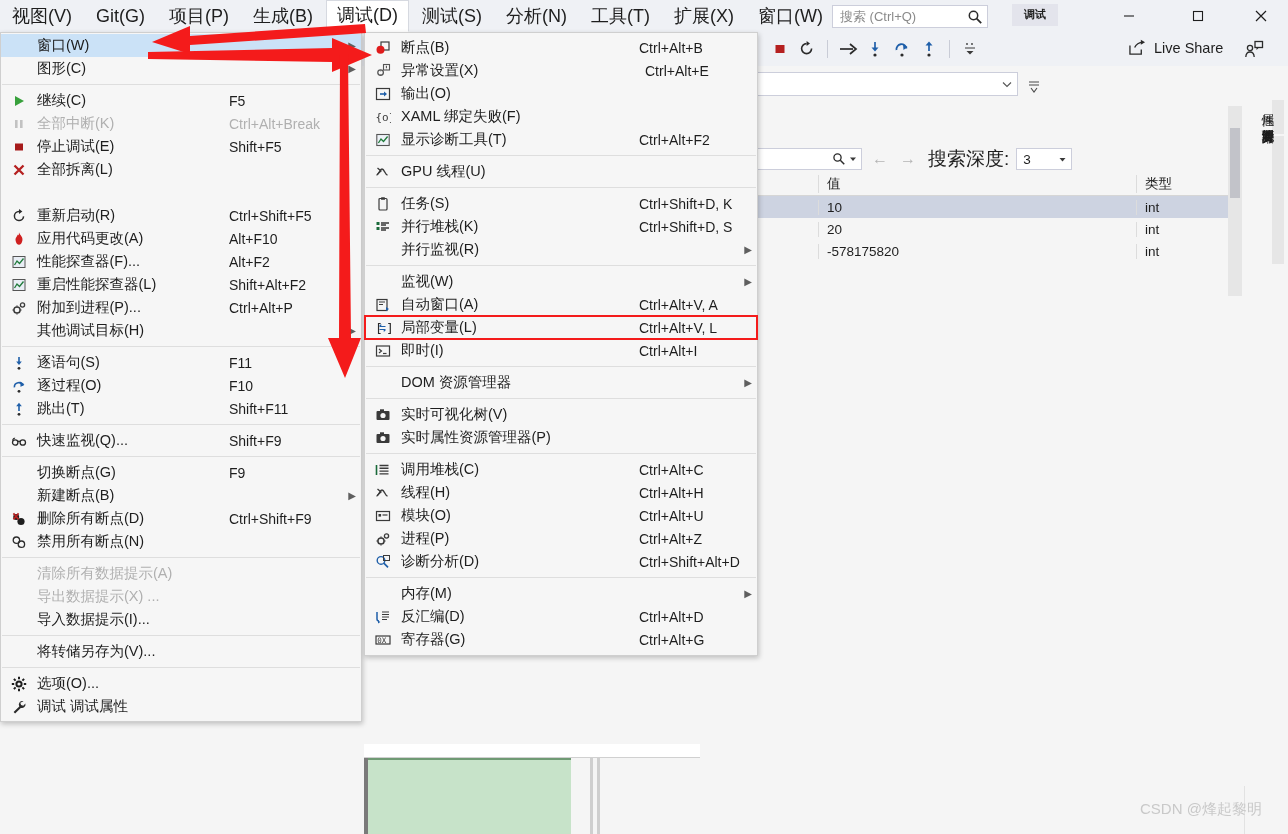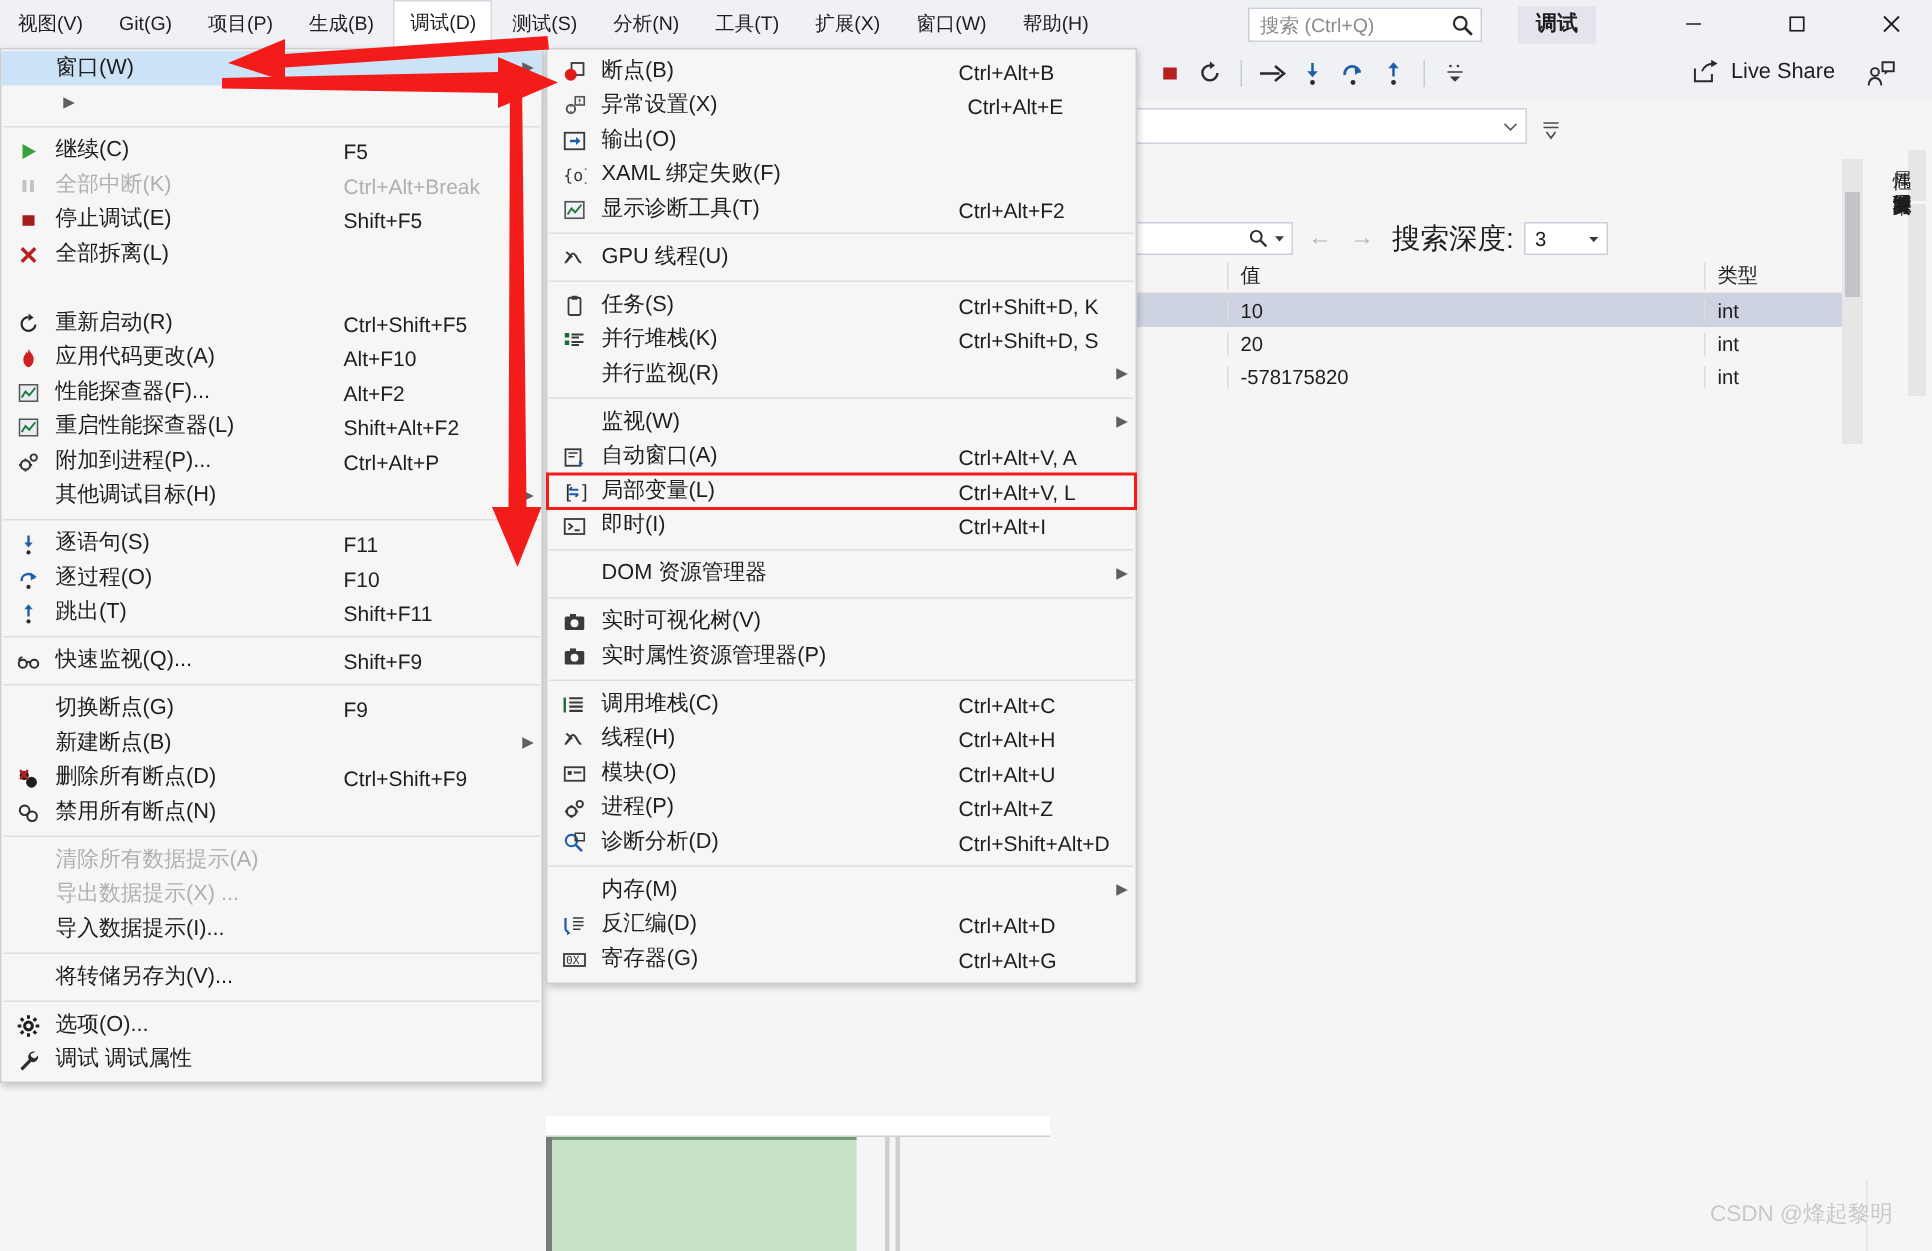--- a/index.html
+++ b/index.html
@@ -14,39 +14,39 @@
   #root { position: relative; width: 1288px; height: 834px; background: #f5f5f5; }
 
   
   .menubar {
     position: absolute; top: 0; left: 0; width: 1288px; height: 32px;
     background: #eff1f5;
     display: flex; align-items: center;
     z-index: 5;
   }
   .menubar .mi {
-    font-size: 13px; color: #1e1e1e;
+    font-size: 18px; color: #1e1e1e;
     padding: 5px 11px 6px 11px;
     margin: 12px 1px;
     white-space: nowrap; cursor: default; line-height: 20px;
   }
   .menubar .mi.active {
     background: #ffffff;
     border: 1px solid #d6d9e0; border-bottom: 1px solid #ffffff;
     padding: 4px 10px 6px 10px;
   }
   .qsearch {
     position: absolute; left: 832px; top: 5px; width: 156px; height: 23px;
     background: #ffffff; border: 1px solid #cccedb;
     display: flex; align-items: center; padding: 0 4px 0 7px;
   }
   .qsearch .ph { font-size: 13px; color: #8a8a8a; flex: 1; white-space: nowrap; }
   .dbg-chip {
     position: absolute; left: 1012px; top: 4px;
-    font-size: 14px; font-weight: bold; color: #1e1e1e;
+    font-size: 11px; font-weight: bold; color: #1e1e1e;
     background: #e3e4ec; padding: 3px 12px 4px 12px;
   }
   .wbtn { position: absolute; top: 0; width: 46px; height: 32px; display:flex; align-items:center; justify-content:center; color:#1e1e1e; }
   .wbtn.min { left: 1106px; }
   .wbtn.max { left: 1175px; }
   .wbtn.close { left: 1238px; }
 
   
   .toolbar {
     position: absolute; top: 32px; left: 0; width: 1288px; height: 34px;
@@ -383,20 +383,21 @@
   </div>
 
   <div class="menu menu1" id="menu1">
       <div class="m-item hl">
         <span class="m-ico"></span>
         <span class="m-lbl">窗口(W)</span>
         <span class="m-arrow">▶</span>
       </div>
       <div class="m-item">
         <span class="m-ico"></span>
+        <span class="m-lbl">图形(C)</span>
         <span class="m-arrow">▶</span>
       </div>
       <div class="m-sep"></div>
       <div class="m-item">
         <span class="m-ico">
           <svg width="16" height="16" viewBox="0 0 16 16">
             <path d="M4 3 L13 8 L4 13 Z" fill="#38a13c"></path>
           </svg>
         </span>
         <span class="m-lbl">继续(C)</span>

